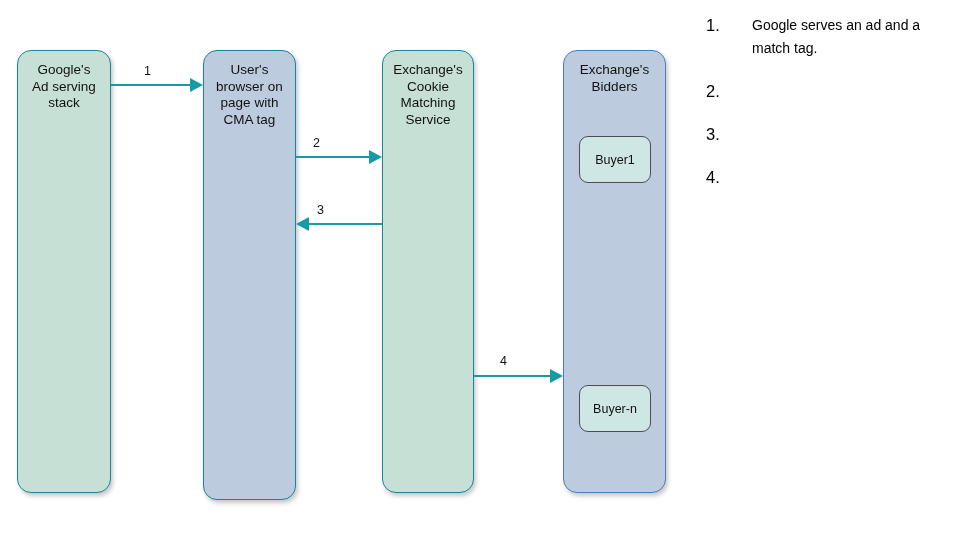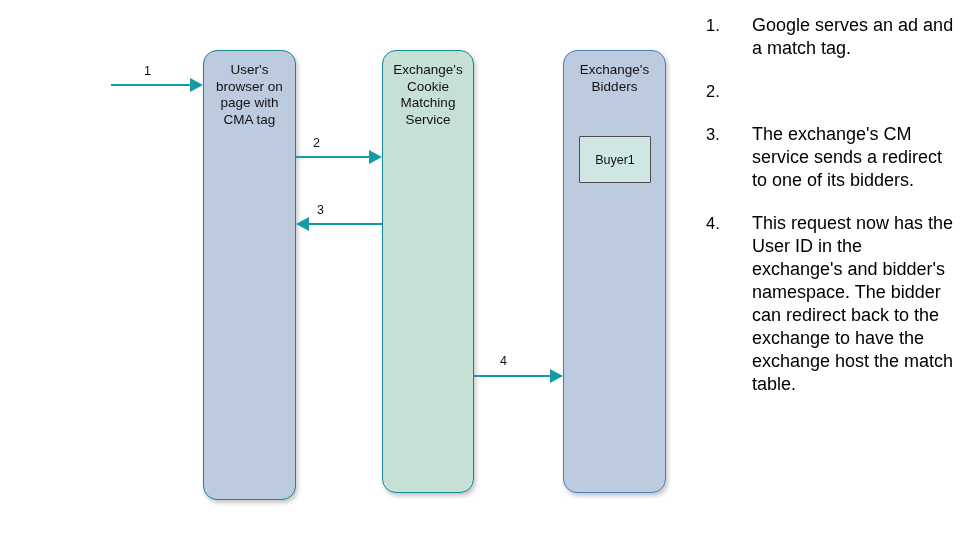--- a/index.html
+++ b/index.html
@@ -56,21 +56,21 @@
 
   
   .buyer {
     position: absolute;
     box-sizing: border-box;
     width: 72px;
     height: 47px;
     left: 579px;
     background: #cfe7e4;
     border: 1px solid #4d4d4d;
-    border-radius: 1px;
+    border-radius: 9px;
     display: flex;
     align-items: center;
     justify-content: center;
     font-size: 12.5px;
     color: #111111;
   }
 
   
   .arrow-line {
     position: absolute;
@@ -104,29 +104,34 @@
     margin-bottom: 20px;
   }
   .step-num {
     width: 46px;
     flex: 0 0 46px;
     font-size: 16.5px;
     line-height: 23px;
   }
   .step-text {
     flex: 1 1 auto;
-    font-size: 18px;
+    font-size: 14px;
     line-height: 23px;
   }
 </style>
 </head>
 <body>
 
 <div id="diagram">
 
+  <div class="lane lane-green" id="lane-google">
+    <div class="lane-label">Google's
+Ad serving
+stack</div>
+  </div>
 
   <div class="lane lane-blue teal-edge" id="lane-browser">
     <div class="lane-label">User's
 browser on
 page with
 CMA tag</div>
   </div>
 
   <div class="lane lane-green" id="lane-cms">
     <div class="lane-label">Exchange's
@@ -135,20 +140,23 @@
 Service</div>
   </div>
 
   <div class="lane lane-blue" id="lane-bidders">
     <div class="lane-label">Exchange's
 Bidders</div>
   </div>
 
   <div class="buyer" style="top:136px;">
     <span>Buyer1</span>
+  </div>
+  <div class="buyer" style="top:385px;">
+    <span>Buyer-n</span>
   </div>
 
   <div class="arrow-line" style="left:111px; top:84px; width:79px;"></div>
   <div class="arrow-head right" style="left:190px; top:78px;"></div>
   <div class="arrow-label" style="left:144px; top:64px;">1</div>
 
   <div class="arrow-line" style="left:296px; top:156px; width:73px;"></div>
   <div class="arrow-head right" style="left:369px; top:150px;"></div>
   <div class="arrow-label" style="left:313px; top:136px;">2</div>
 
@@ -165,19 +173,17 @@
 <div id="steps">
   <div class="step">
     <div class="step-num">1.</div>
     <div class="step-text">Google serves an ad and a match tag.</div>
   </div>
   <div class="step">
     <div class="step-num">2.</div>
   </div>
   <div class="step">
     <div class="step-num">3.</div>
-    <div class="step-text">The exchange's CM service sends a redirect to one of its bidders.</div>
   </div>
   <div class="step">
     <div class="step-num">4.</div>
-    <div class="step-text">This request now has the User ID in the exchange's and bidder's namespace. The bidder can redirect back to the exchange to have the exchange host the match table.</div>
   </div>
 </div>
 
 </body></html>

